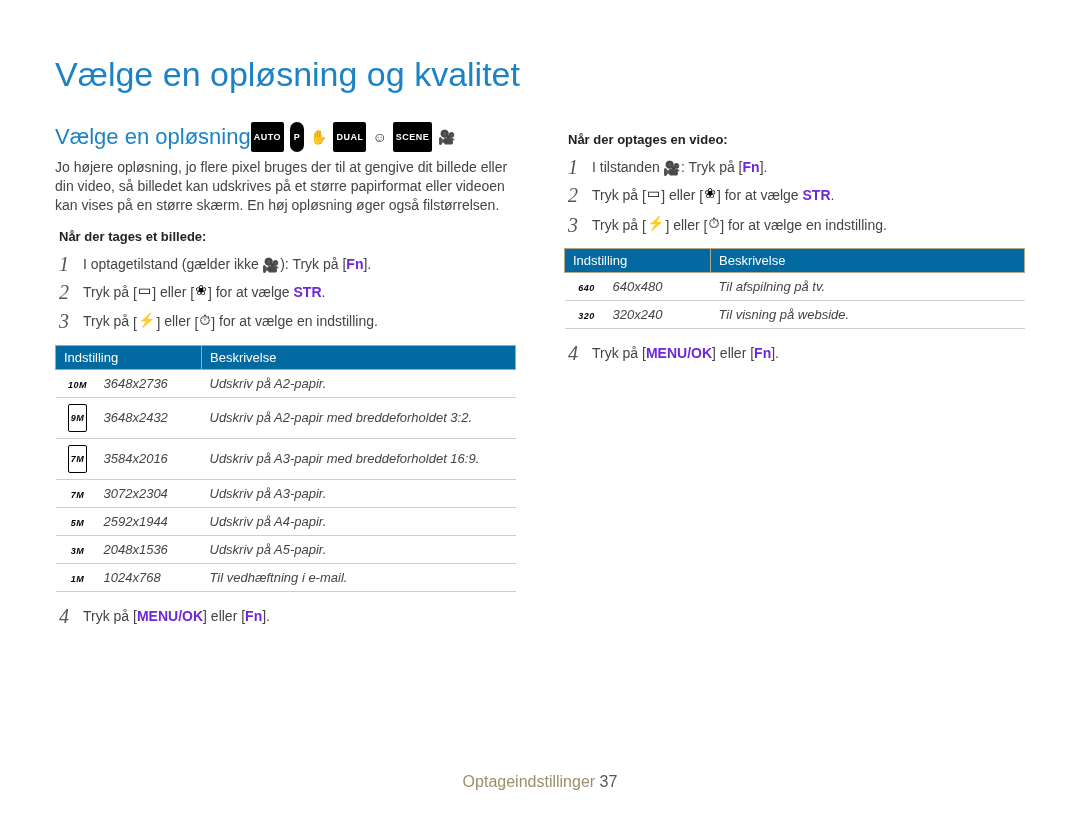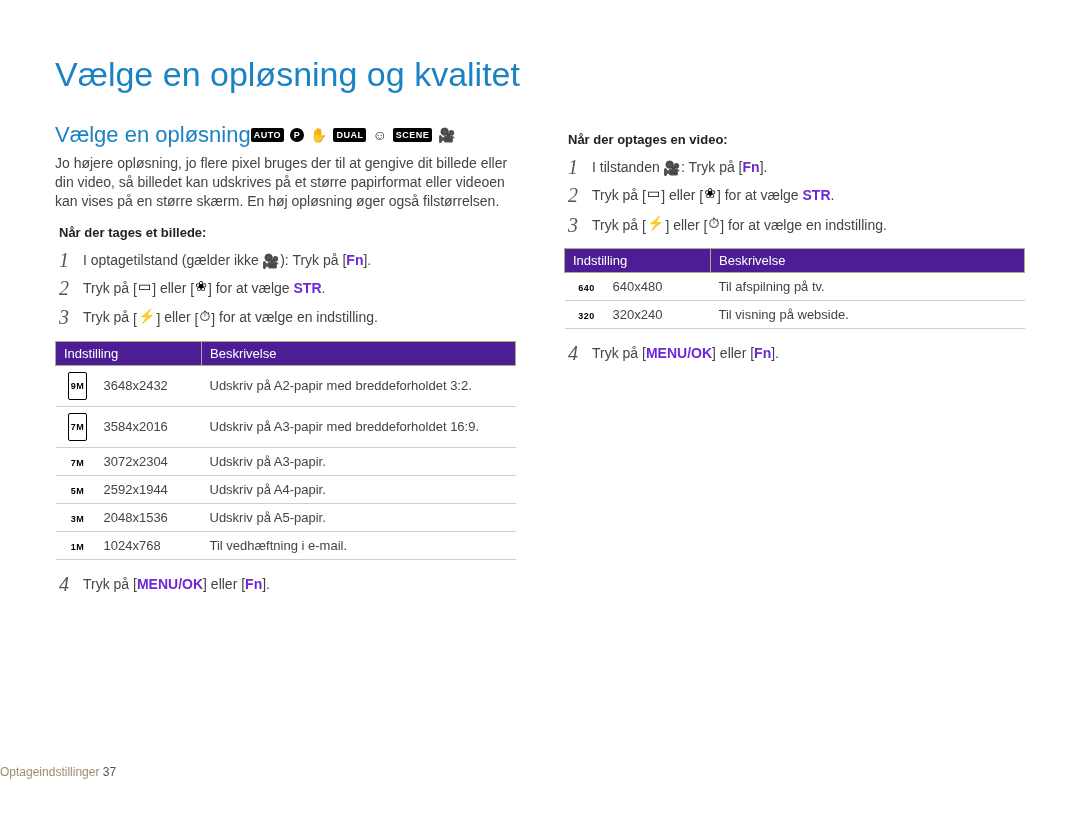--- a/index.html
+++ b/index.html
@@ -45,21 +45,21 @@
     gap: 6px;
   }
   .micon {
     display: inline-flex;
     align-items: center;
     justify-content: center;
     background: #000;
     color: #fff;
     font-size: 9px;
     font-weight: 700;
-    height: 14px;
+    height: 30px;
     border-radius: 2px;
     padding: 0 3px;
     letter-spacing: 0.5px;
   }
   .micon.round {
     border-radius: 7px;
     width: 14px;
     padding: 0;
   }
   .intro {
@@ -113,33 +113,34 @@
     font-weight: 700;
     color: #6d28d9;
   }
   table.res {
     width: 100%;
     border-collapse: collapse;
     font-size: 13px;
     margin: 4px 0 10px 0;
   }
   table.res th {
-    background: #4c1d95;
+    background: #0369a1;
     color: #fff;
     font-weight: 400;
     text-align: left;
     padding: 4px 8px;
     border: 1px solid #b3a885;
     font-size: 13px;
   }
   table.res td {
     border-bottom: 1px solid #cfcfcf;
     padding: 6px 8px;
     color: #444;
     vertical-align: middle;
+    font-style: italic;
   }
   table.res td.icon-cell {
     width: 36px;
     text-align: center;
     padding-left: 4px;
     padding-right: 0;
   }
   table.res td.dim-cell {
     width: 90px;
     white-space: nowrap;
@@ -151,24 +152,25 @@
     letter-spacing: 0.5px;
     color: #000;
   }
   .res-label.boxed {
     border: 1px solid #000;
     border-radius: 2px;
     padding: 8px 2px;
   }
   .footer {
     position: absolute;
-    bottom: 36px;
+    bottom: 24px;
     left: 0;
     width: 100%;
-    font-size: 12px;
+    text-align: center;
+    font-size: 16px;
     color: #9a8f6b;
   }
   .footer .num {
     color: #555;
   }
 </style>
 </head>
 <body>
 
 <div class="page">
@@ -218,20 +220,25 @@
 
       <table class="res">
         <thead>
           <tr>
             <th colspan="2">Indstilling</th>
             <th>Beskrivelse</th>
           </tr>
         </thead>
         <tbody>
           <tr>
+            <td class="icon-cell"><span class="res-label">10M</span></td>
+            <td class="dim-cell">3648x2736</td>
+            <td>Udskriv på A2-papir.</td>
+          </tr>
+          <tr>
             <td class="icon-cell"><span class="res-label boxed">9M</span></td>
             <td class="dim-cell">3648x2432</td>
             <td>Udskriv på A2-papir med breddeforholdet 3:2.</td>
           </tr>
           <tr>
             <td class="icon-cell"><span class="res-label boxed">7M</span></td>
             <td class="dim-cell">3584x2016</td>
             <td>Udskriv på A3-papir med breddeforholdet 16:9.</td>
           </tr>
           <tr>

